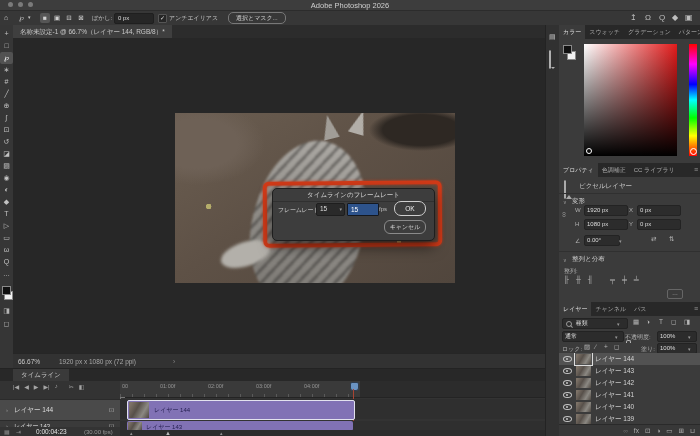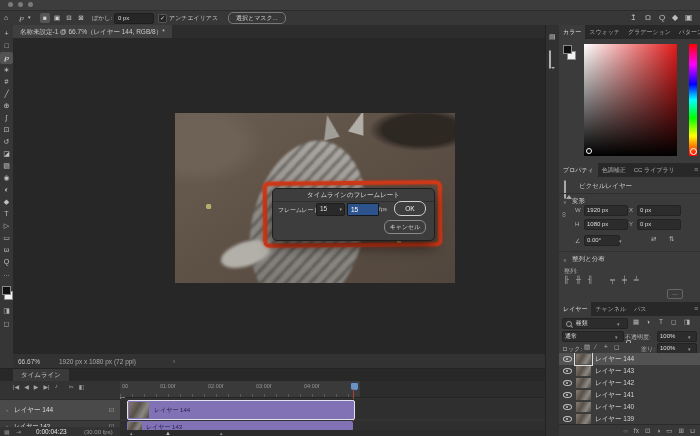--- a/index.html
+++ b/index.html
@@ -177,20 +177,21 @@
 </style>
 </head>
 <body>
 
 <div id="app">
 
   <div class="abs titlebar">
     <span class="abs tl" style="left:8px"></span>
     <span class="abs tl" style="left:18px"></span>
     <span class="abs tl" style="left:28px"></span>
+    <div class="abs title txt">Adobe Photoshop 2026</div>
   </div>
 
   <div class="abs optionsbar">
     <span class="abs ob" style="left:4px">⌂</span>
     <span class="abs ob" style="left:19px">℘</span>
     <span class="abs ob" style="left:28px;font-size:5px">▾</span>
     <span class="abs mode active" style="left:40px">■</span>
     <span class="abs mode" style="left:52px">▣</span>
     <span class="abs mode" style="left:64px">⊟</span>
     <span class="abs mode" style="left:76px">⊠</span>

